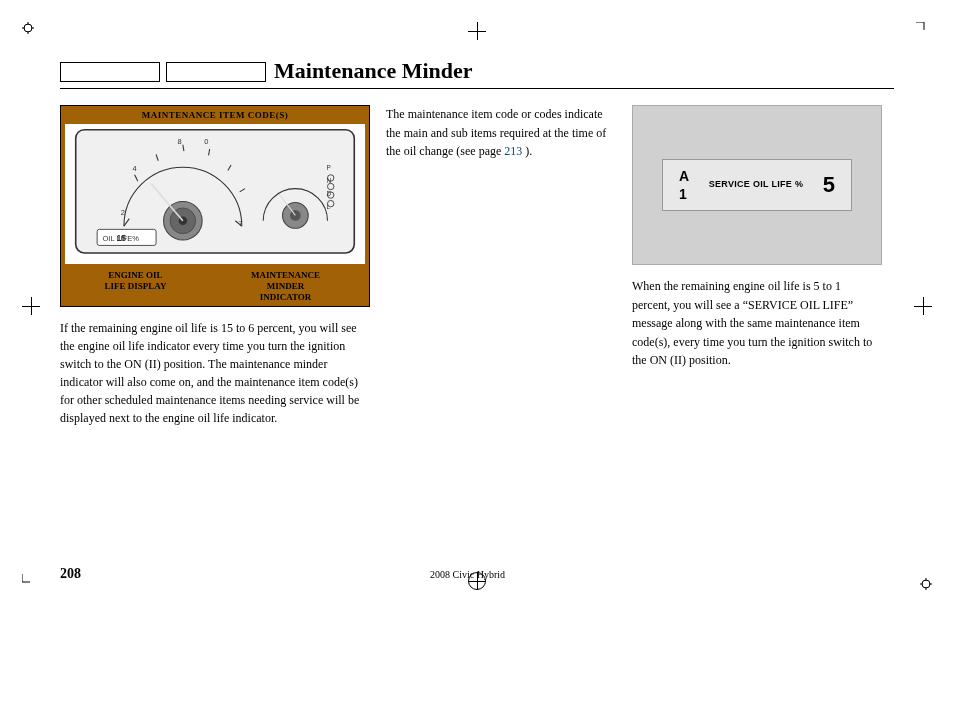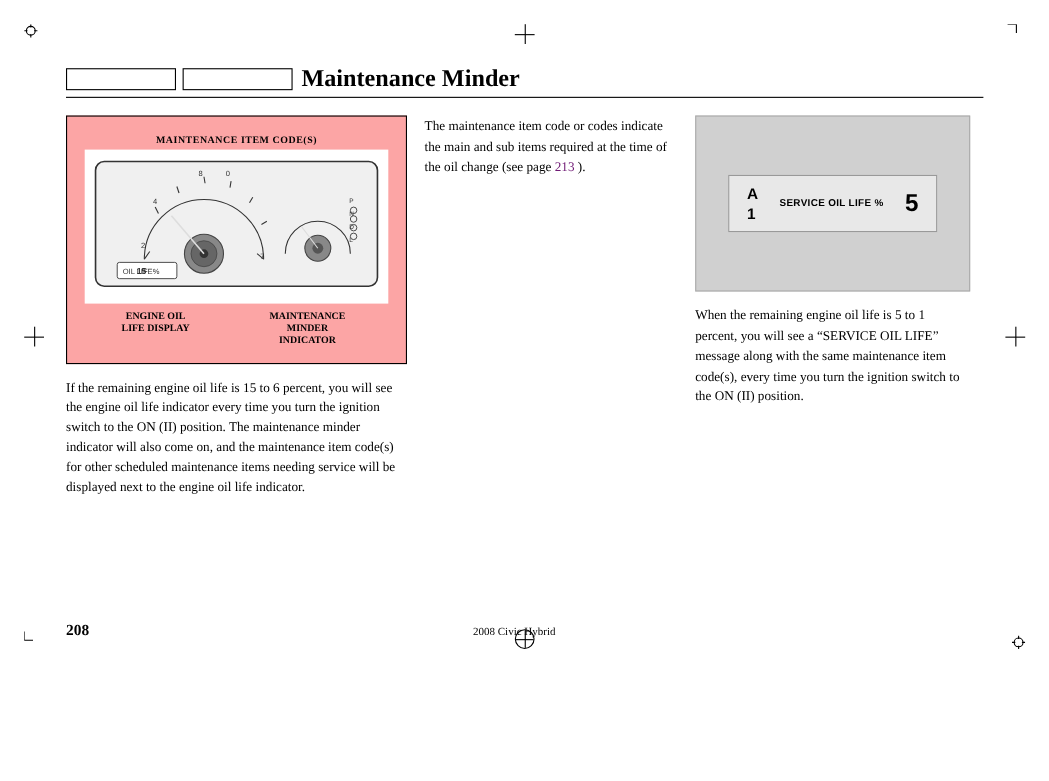--- a/index.html
+++ b/index.html
@@ -131,24 +131,24 @@
     }
 
     
     .left-col {
       display: flex;
       flex-direction: column;
     }
 
     .diagram-box {
       border: 1px solid #000;
-      padding: 16px;
+      padding: 4px;
       margin-bottom: 8px;
       position: relative;
-      background: #fca5a5;
+      background: #a16207;
     }
 
     .diagram-label-top {
       font-size: 9px;
       font-weight: bold;
       text-align: center;
       margin-bottom: 4px;
       letter-spacing: 0.5px;
     }
 
@@ -190,21 +190,21 @@
     .middle-col {
       padding-top: 0;
     }
 
     .middle-text {
       font-size: 12px;
       line-height: 1.55;
     }
 
     .middle-text a {
-      color: #701a75;
+      color: #0c4a6e;
       text-decoration: none;
     }
 
     
     .right-col {
       display: flex;
       flex-direction: column;
     }
 
     .service-display-box {

